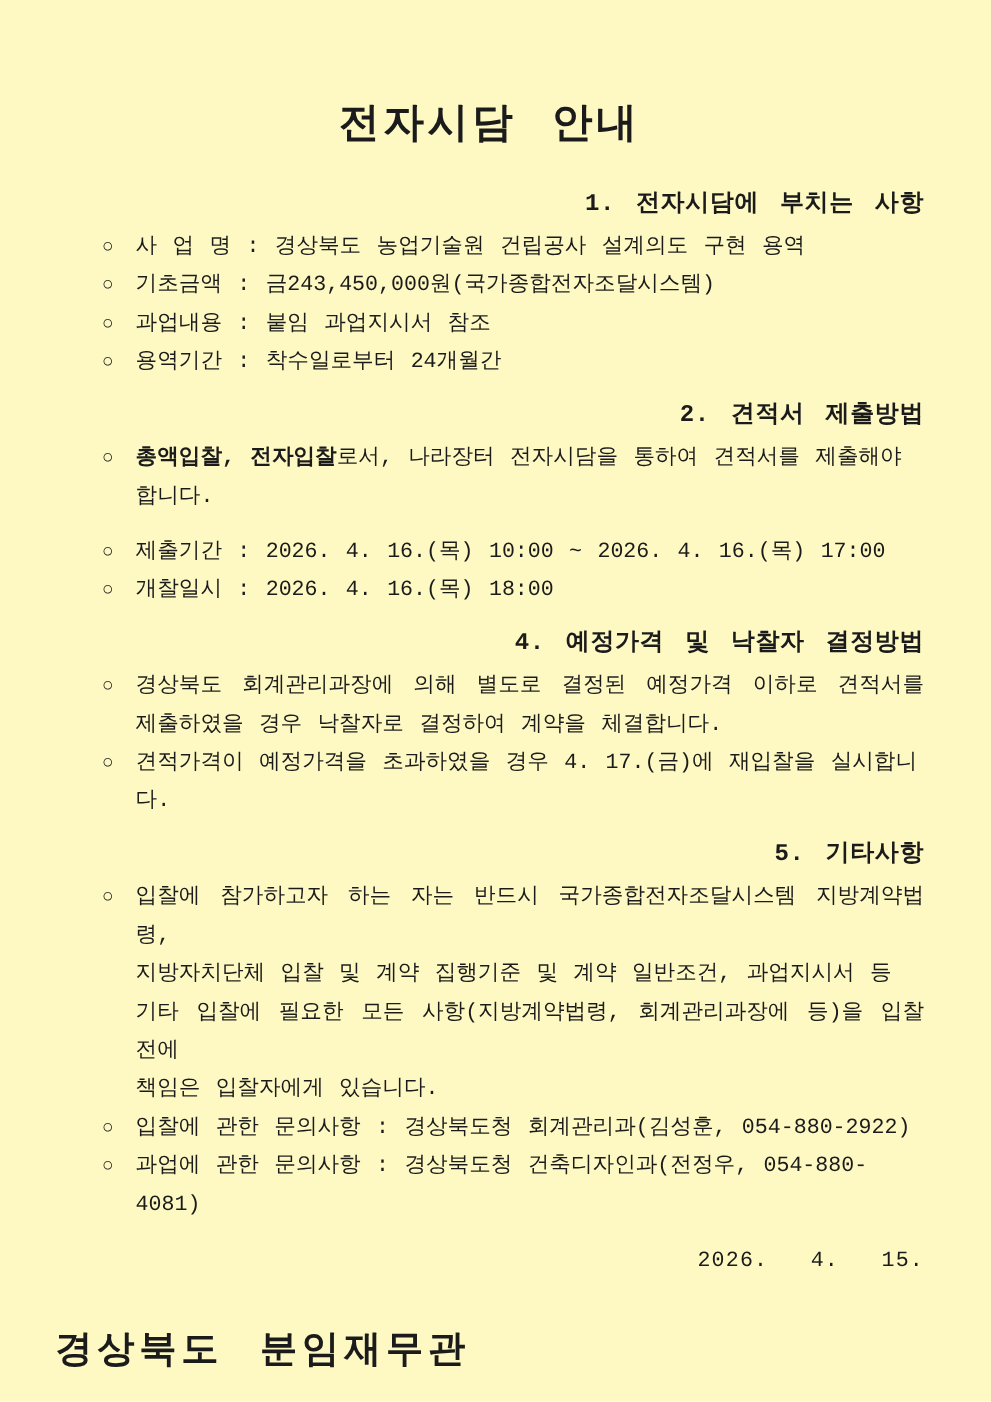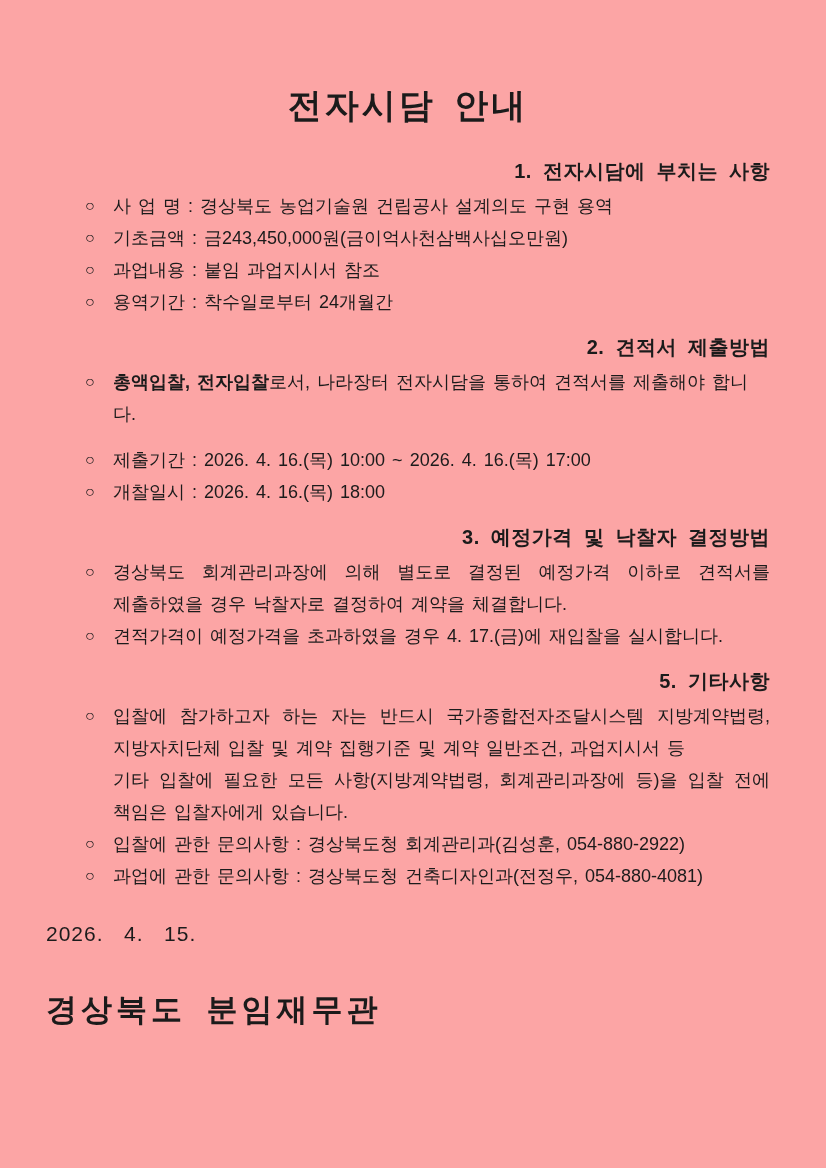--- a/index.html
+++ b/index.html
@@ -1,24 +1,24 @@
 <!DOCTYPE html>
 <html lang="ko"><head>
 <meta charset="utf-8">
 <style>
   html, body { margin: 0; padding: 0; background: #ffffff; }
   .page {
     position: relative;
     width: 826px;
     height: 1168px;
     margin: 0 auto;
-    background: #fca5a5;
+    background: #fef9c3;
     box-sizing: border-box;
     padding: 82px 56px 0 46px;
-    font-family: Liberation Sans, sans-serif;
+    font-family: Liberation Mono, monospace;
     color: #1b1b1b;
     overflow: hidden;
   }
   .doc-title {
     text-align: center;
     font-size: 34px;
     line-height: 46px;
     font-weight: 700;
     letter-spacing: 3px;
     word-spacing: 6px;
@@ -50,23 +50,23 @@
     line-height: 32px;
   }
   .line { min-height: 32px; }
   .line.full {
     text-align: justify;
     -moz-text-align-last: justify;
     text-align-last: justify;
   }
   .b { font-weight: 700; }
   .doc-date {
-    margin-top: 28px;
-    text-align: left;
-    font-size: 21px;
+    margin-top: 17px;
+    text-align: right;
+    font-size: 18px;
     line-height: 28px;
     white-space: pre;
     letter-spacing: 1px;
   }
   .signatory {
     margin-top: 40px;
     text-align: left;
     font-size: 31px;
     line-height: 44px;
     font-weight: 700;
@@ -83,21 +83,21 @@
 
   <div class="section first">
     <div class="section-heading">1. 전자시담에 부치는 사항</div>
     <div class="items">
       <div class="item">
         <span class="bullet">○</span>
         <div class="line">사 업 명 : 경상북도 농업기술원 건립공사 설계의도 구현 용역</div>
       </div>
       <div class="item">
         <span class="bullet">○</span>
-        <div class="line">기초금액 : 금243,450,000원(금이억사천삼백사십오만원)</div>
+        <div class="line">기초금액 : 금243,450,000원(국가종합전자조달시스템)</div>
       </div>
       <div class="item">
         <span class="bullet">○</span>
         <div class="line">과업내용 : 붙임 과업지시서 참조</div>
       </div>
       <div class="item">
         <span class="bullet">○</span>
         <div class="line">용역기간 : 착수일로부터 24개월간</div>
       </div>
     </div>
@@ -120,21 +120,21 @@
         <div class="line">제출기간 : 2026. 4. 16.(목) 10:00 ~ 2026. 4. 16.(목) 17:00</div>
       </div>
       <div class="item">
         <span class="bullet">○</span>
         <div class="line">개찰일시 : 2026. 4. 16.(목) 18:00</div>
       </div>
     </div>
   </div>
 
   <div class="section">
-    <div class="section-heading">3. 예정가격 및 낙찰자 결정방법</div>
+    <div class="section-heading">4. 예정가격 및 낙찰자 결정방법</div>
     <div class="items">
       <div class="item">
         <span class="bullet">○</span>
         <div class="line full">경상북도 회계관리과장에 의해 별도로 결정된 예정가격 이하로 견적서를</div>
         <div class="line">제출하였을 경우 낙찰자로 결정하여 계약을 체결합니다.</div>
       </div>
       <div class="item">
         <span class="bullet">○</span>
         <div class="line">견적가격이 예정가격을 초과하였을 경우 4. 17.(금)에 재입찰을 실시합니다.</div>
       </div>

